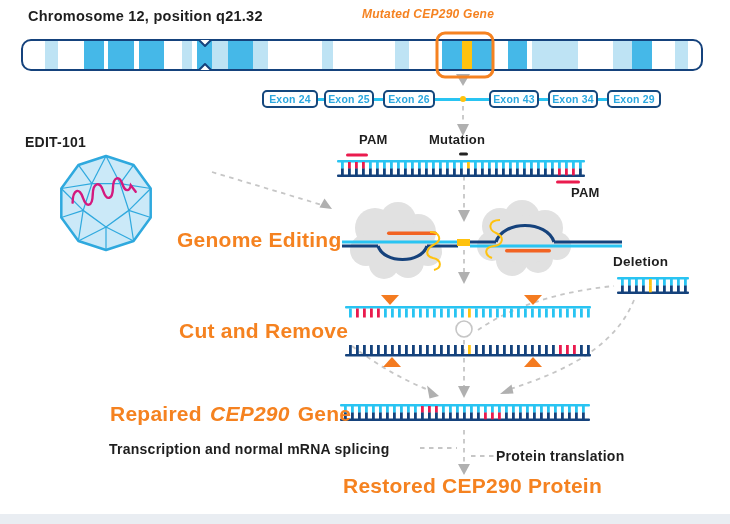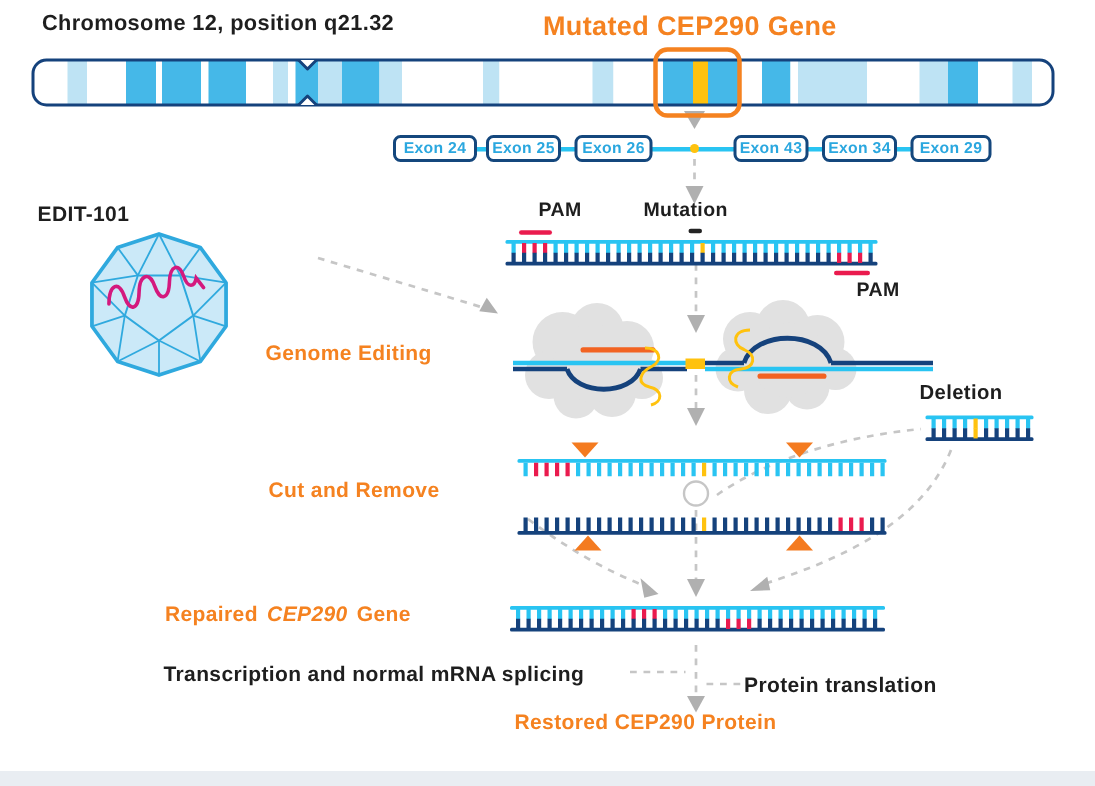--- a/index.html
+++ b/index.html
@@ -2,22 +2,22 @@
 <html><head>
 <meta charset="utf-8">
 <style>
   html,body{margin:0;padding:0;background:#fff;}
   #stage{position:relative;width:730px;height:524px;background:#ffffff;overflow:hidden;
          font-family:"Liberation Sans","DejaVu Sans",sans-serif;}
   #art{position:absolute;left:0;top:0;}
   .lbl{position:absolute;white-space:nowrap;line-height:1.1;letter-spacing:0.25px;}
   .dark{color:#1e1e1e;font-weight:700;}
   .orange{color:#F58220;font-weight:700;}
-  .fs16{font-size:14px;}
-  .fs15{font-size:18px;}
+  .fs16{font-size:21px;}
+  .fs15{font-size:12px;font-style:italic;}
   .fs14{font-size:14px;}
   .fs145{font-size:14.5px;}
   .fs135{font-size:13.5px;}
   .fs13{font-size:13px;padding-left:23px;}
   .exon{position:absolute;top:90px;height:14px;border:2px solid #14477D;border-radius:5px;
         background:#fff;color:#2AA7DF;font-size:10.5px;font-weight:700;
         display:flex;align-items:center;justify-content:center;letter-spacing:0.2px;}
   .exon-line{position:absolute;left:262px;top:98px;width:398px;height:2.5px;background:#29C4F2;}
   .exon-dot{position:absolute;left:460px;top:96px;width:6px;height:6px;border-radius:50%;background:#FFC20E;}
   .ital{font-style:italic;}

